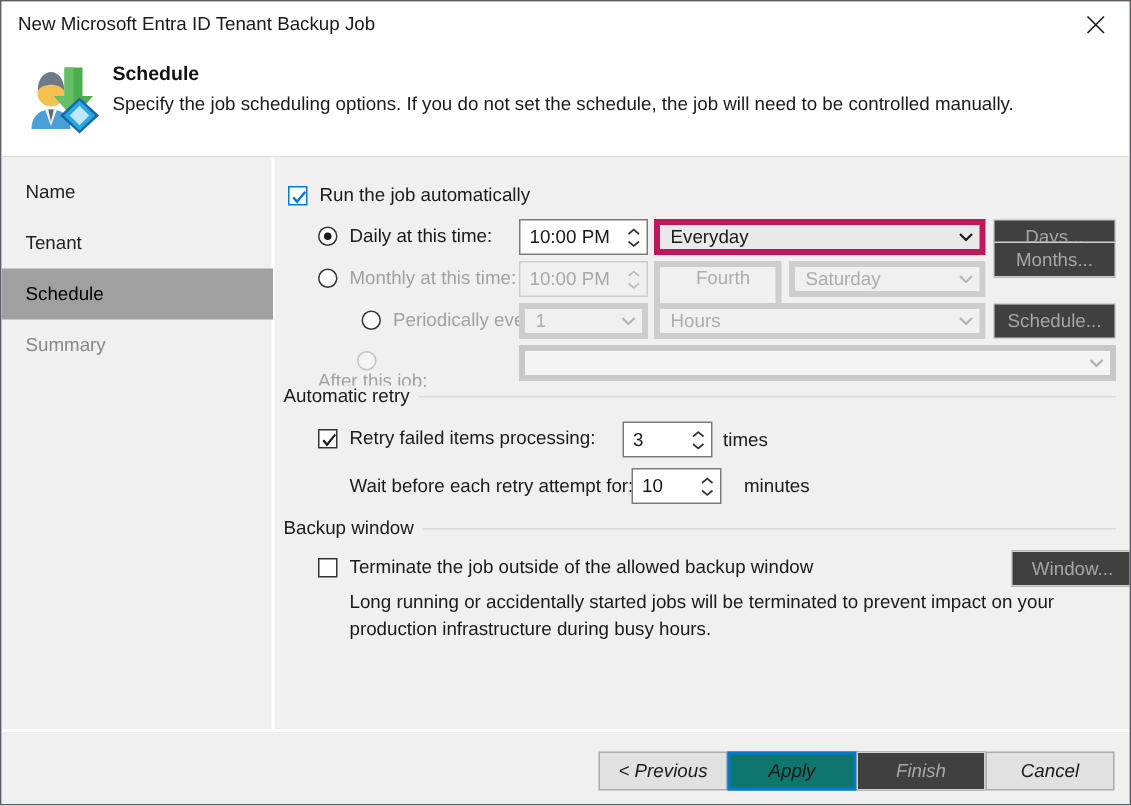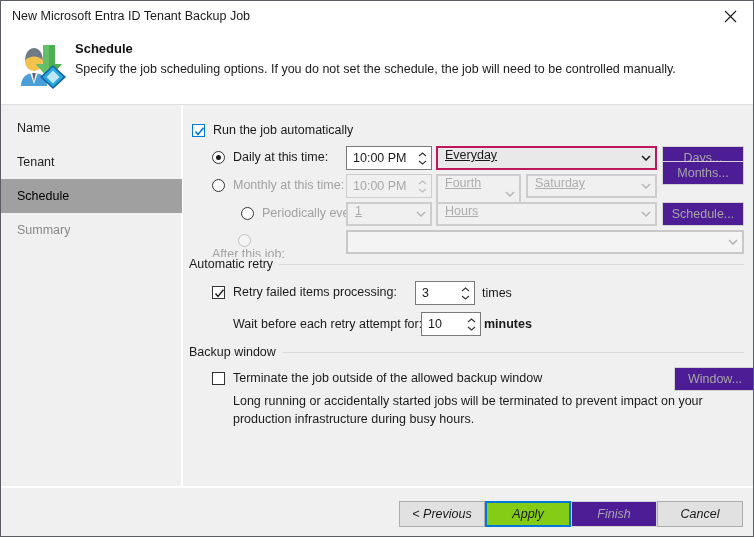--- a/index.html
+++ b/index.html
@@ -205,25 +205,25 @@
     align-items: center;
     justify-content: center;
     gap: 3px;
   }
 
   
   .combo {
     position: absolute;
     box-sizing: border-box;
     background: #e9e9e9;
-    border: 2px solid #be185d;
-    display: flex;
-    font-size: 12.5px;
-    color: #1a1a1a;
-    text-decoration: underline;
+    border: 4px solid #be185d;
+    display: flex;
+    align-items: center;
+    font-size: 12.5px;
+    color: #1a1a1a;
   }
   .combo .val {
     padding-left: 7px;
     flex: 1;
     white-space: nowrap;
     overflow: hidden;
   }
   .combo .arrow {
     width: 19px;
     flex: none;
@@ -245,27 +245,27 @@
     background: #e1e1e1;
     border: 1px solid #adadad;
     display: flex;
     align-items: center;
     justify-content: center;
     font-size: 12.5px;
     color: #1a1a1a;
     cursor: default;
   }
   .btn.disabled {
-    background: #4c1d95;
+    background: #404040;
     border-color: #d2d2d2;
     color: #a6a6a6;
   }
   .btn.default {
     border: 2px solid #0078d7;
-    background: #84cc16;
+    background: #0f766e;
   }
 
   
   .group-label {
     position: absolute;
     font-size: 12.5px;
     color: #1a1a1a;
     background: #f0f0f0;
     padding-right: 6px;
     z-index: 2;
@@ -400,21 +400,21 @@
       <span class="val">10:00 PM</span>
       <span class="spin">
         <svg width="9" height="5" viewBox="0 0 9 5">
             <path d="M1 4 L4.5 1 L8 4" stroke="#bdbdbd" stroke-width="1.1" fill="none"></path>
           </svg>
         <svg width="9" height="5" viewBox="0 0 9 5">
             <path d="M1 1 L4.5 4 L8 1" stroke="#bdbdbd" stroke-width="1.1" fill="none"></path>
           </svg>
       </span>
     </div>
-    <div class="combo disabled" style="left:253px; top:69px; width:85px; height:40px;">
+    <div class="combo disabled" style="left:253px; top:69px; width:85px; height:40px;flex-direction:column;">
       <span class="val">Fourth</span>
       <span class="arrow">
         <svg width="10" height="6" viewBox="0 0 10 6">
             <path d="M1 1 L5 5 L9 1" stroke="#b5b5b5" stroke-width="1.5" fill="none"></path>
           </svg>
       </span>
     </div>
     <div class="combo disabled" style="left:343px; top:69px; width:131px; height:24px;">
       <span class="val">Saturday</span>
       <span class="arrow">
@@ -493,21 +493,21 @@
       <span class="val">10</span>
       <span class="spin">
         <svg width="9" height="5" viewBox="0 0 9 5">
             <path d="M1 4 L4.5 1 L8 4" stroke="#333" stroke-width="1.1" fill="none"></path>
           </svg>
         <svg width="9" height="5" viewBox="0 0 9 5">
             <path d="M1 1 L4.5 4 L8 1" stroke="#333" stroke-width="1.1" fill="none"></path>
           </svg>
       </span>
     </div>
-    <div class="plain-text" style="left:301px; top:212px;font-weight:bold;">minutes</div>
+    <div class="plain-text" style="left:313px; top:212px;">minutes</div>
 
     <div class="group-label" style="left:6px; top:240px;">Backup window</div>
     <div class="group-line" style="left:98px; top:247px; width:463px;"></div>
 
     <div class="chk-row" style="left:29px; top:266px;">
       <span class="cb"></span>
       <span>Terminate the job outside of the allowed backup window</span>
     </div>
     <div class="btn disabled" style="left:491px; top:262px; width:82px; height:24px;">
       <span>Window...</span>

